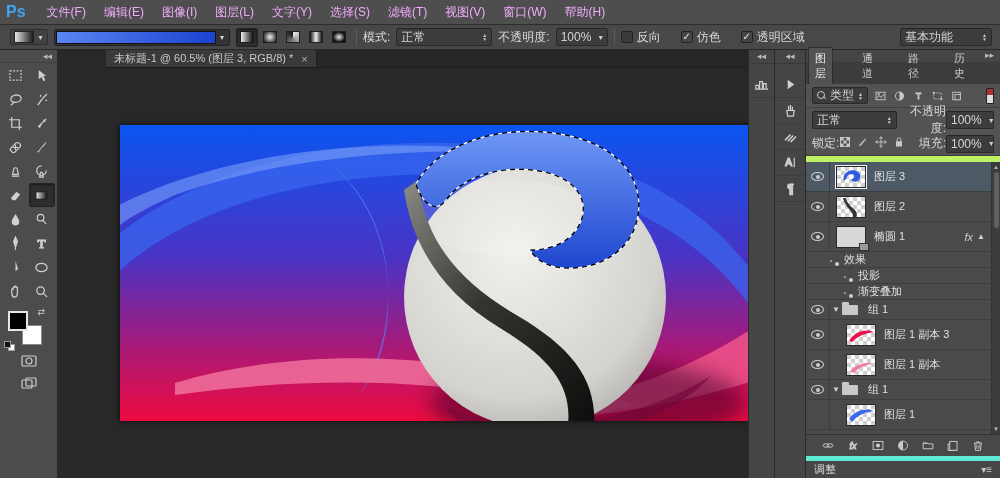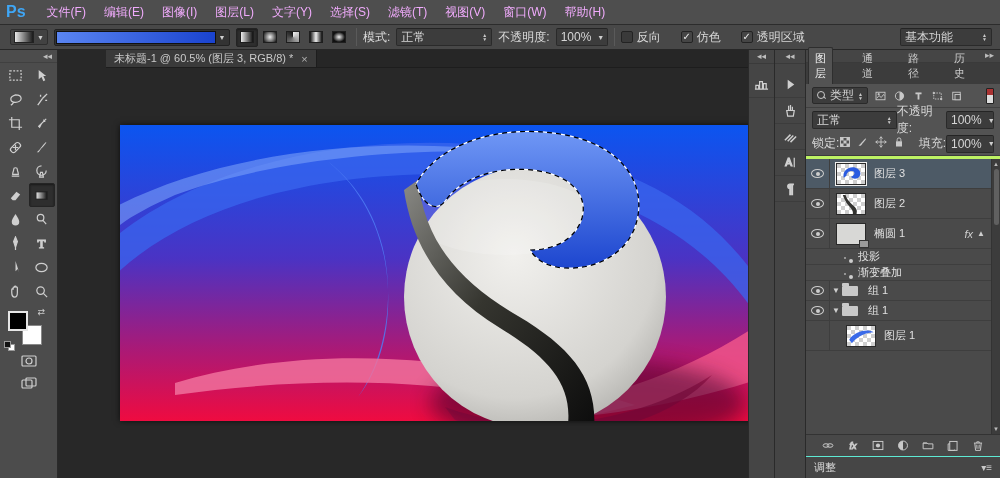--- a/index.html
+++ b/index.html
@@ -77,39 +77,39 @@
   .strip-gap { height:8px; }
 
   
   .dock { width:195px; background:#454545; border-left:1px solid #2a2a2a; display:flex; flex-direction:column; flex:0 0 195px; }
   .dock-head { height:13px; text-align:right; color:#bdbdbd; font-size:9px; padding:0 6px; border-bottom:1px solid #3a3a3a; flex:0 0 13px; }
   .panel-tabs { height:21px; display:flex; align-items:flex-end; background:#3c3c3c; padding-left:2px; flex:0 0 21px;gap:23px; }
   .panel-tab { padding:3px 6px 3px; font-size:11px; color:#c9c9c9; }
   .panel-tab.active { background:#535353; color:#efefef; border:1px solid #2e2e2e; border-bottom:none; border-radius:2px 2px 0 0; }
   .panel-menu { margin-left:auto; padding:0 6px 3px; color:#c9c9c9; font-size:10px; }
   .panel-body { background:#535353; flex:1; display:flex; flex-direction:column; min-height:0; }
-  .row { display:flex; align-items:center; gap:0; padding:0 6px; flex:0 0 auto; }
+  .row { display:flex; align-items:center; gap:0; padding:0 6px; flex:0 0 auto;text-align:right; }
   .filter-row { height:24px; border-bottom:1px solid #404040; }
   .search-dd { display:flex; align-items:center; gap:4px; background:#3c3c3c; border:1px solid #2a2a2a; border-radius:2px; height:17px; padding:0 4px; }
   .mag { position:relative; width:9px; height:9px; }
   .mag::before { content:""; position:absolute; left:0; top:0; width:6px; height:6px; border:1.3px solid #c9c9c9; border-radius:50%; }
   .mag::after { content:""; position:absolute; left:6px; top:6px; width:3px; height:1.3px; background:#c9c9c9; transform:rotate(45deg); }
   .ficon { width:17px; height:15px; display:flex; align-items:center; justify-content:center; color:#c9c9c9; font-size:11px; }
   .ficon svg { width:13px; height:12px; stroke:#c9c9c9; fill:none; stroke-width:1.2; }
   .f-toggle { margin-left:auto; width:8px; height:16px; background:linear-gradient(180deg,#a33 0 45%,#ddd 45%); border:1px solid #222; border-radius:1px; }
   .blend-row { height:24px; }
   .blend-dd { width:88px; }
   .lock-row { height:24px; border-bottom:1px solid #3c3c3c; }
   .lock-icons { display:flex; gap:6px; align-items:center; }
   .lock-icons svg { width:12px; height:12px; stroke:#c9c9c9; fill:none; stroke-width:1.2; }
   .mini-dd { width:48px; }
   .spacer { flex:1; }
 
   
-  .layers-list { flex:1; position:relative; background:#4a4a4a; overflow:hidden; border-top:3px solid #bef264; }
+  .layers-list { flex:1; position:relative; background:#4a4a4a; overflow:hidden; border-top:6px solid #bef264; }
   .list-inner { position:absolute; left:0; right:9px; top:0; }
   .layer-row { display:flex; align-items:center; height:30px; border-bottom:1px solid #3e3e3e; background:#4a4a4a; }
   .layer-row.selected { background:#4d5a66; }
   .layer-row.h20 { height:20px; } .layer-row.h16 { height:16px; }
   .eye-cell { width:24px; display:flex; align-items:center; justify-content:center; border-right:1px solid #3e3e3e; align-self:stretch; flex:0 0 24px; }
   .eye { position:relative; width:13px; height:9px; }
   .eye::before { content:""; position:absolute; inset:0; border:1px solid #cdcdcd; border-radius:50%; }
   .eye::after { content:""; position:absolute; left:4.5px; top:2.5px; width:4px; height:4px; background:#cdcdcd; border-radius:50%; }
   .thumb { width:30px; height:22px; margin-left:6px; border:1px solid #2a2a2a; background:
       repeating-conic-gradient(#ffffff 0 25%, #cfcfcf 0 50%) 0 0 / 8px 8px; flex:0 0 30px; }
@@ -125,21 +125,21 @@
   .folder::before { content:""; position:absolute; left:0; top:-3px; width:7px; height:3px; background:#c9c9c9; border-radius:1px 1px 0 0; }
   .scrollbar { position:absolute; right:0; top:0; bottom:0; width:9px; background:#3c3c3c; border-left:1px solid #333; display:flex; flex-direction:column; align-items:center; }
   .sb-arrow { font-size:6px; color:#bbb; padding:2px 0; }
   .sb-thumb { width:5px; height:56px; background:#606060; border-radius:3px; }
   .sb-fill { flex:1; }
 
   
   .layers-bottom { height:22px; background:#484848; border-top:1px solid #333; display:flex; align-items:center; justify-content:center; gap:11px; flex:0 0 22px; }
   .lb-icon { display:flex; align-items:center; color:#c9c9c9; font-size:11px; }
   .lb-icon svg { width:14px; height:13px; stroke:#c9c9c9; fill:none; stroke-width:1.2; }
-  .adjust-head { height:22px; background:#464646; border-top:1px solid #5eead4; display:flex; align-items:center; padding:0 8px; flex:0 0 22px; }
+  .adjust-head { height:22px; background:#464646; border-top:5px solid #5eead4; display:flex; align-items:center; padding:0 8px; flex:0 0 22px; }
   .adjust-title { font-size:11px; color:#dcdcdc; }
   .adjust-menu { margin-left:auto; color:#c9c9c9; font-size:10px; }
 </style>
 </head>
 <body>
 
 <div class="app">
 
   <div class="menubar">
     <span class="ps-logo">Ps</span>
@@ -590,36 +590,65 @@
                 <div class="thumb plain">
                   <span class="badge"></span>
                 </div>
                 <span class="layer-label">椭圆 1</span>
                 <span class="fx-tag">
                   <span>fx</span>
                   <span class="car">▲</span>
                 </span>
               </div>
               <div class="layer-row h16">
+                <span style="width: 24px; flex: 0 0 auto;"></span>
+                <span style="margin-right: 6px;"><span class="eye"></span></span>
+                <span class="layer-label">效果</span>
+              </div>
+              <div class="layer-row h16">
                 <span style="width: 38px; flex: 0 0 auto;"></span>
                 <span style="margin-right: 6px;"><span class="eye"></span></span>
                 <span class="layer-label">投影</span>
               </div>
               <div class="layer-row h16">
                 <span style="width: 38px; flex: 0 0 auto;"></span>
                 <span style="margin-right: 6px;"><span class="eye"></span></span>
                 <span class="layer-label">渐变叠加</span>
               </div>
               <div class="layer-row h20">
                 <span class="eye-cell">
                   <span class="eye"></span>
                 </span>
                 <span class="caret">▼</span>
                 <span class="folder"></span>
                 <span class="layer-label">组 1</span>
+              </div>
+              <div class="layer-row">
+                <span class="eye-cell">
+                  <span class="eye"></span>
+                </span>
+                <span style="width: 10px; flex: 0 0 auto;"></span>
+                <div class="thumb">
+                  <svg viewBox="0 0 30 22">
+                    <path d="M2,17 C9,6 23,4 29,8 C23,8 11,12 5,19 Z" fill="#e8134f"></path>
+                  </svg>
+                </div>
+                <span class="layer-label">图层 1 副本 3</span>
+              </div>
+              <div class="layer-row">
+                <span class="eye-cell">
+                  <span class="eye"></span>
+                </span>
+                <span style="width: 10px; flex: 0 0 auto;"></span>
+                <div class="thumb">
+                  <svg viewBox="0 0 30 22">
+                    <path d="M3,18 C10,9 23,7 28,10 C22,10 12,14 7,20 Z" fill="#f27ca4"></path>
+                  </svg>
+                </div>
+                <span class="layer-label">图层 1 副本</span>
               </div>
               <div class="layer-row h20">
                 <span class="eye-cell">
                   <span class="eye"></span>
                 </span>
                 <span class="caret">▼</span>
                 <span class="folder"></span>
                 <span class="layer-label">组 1</span>
               </div>
               <div class="layer-row">

